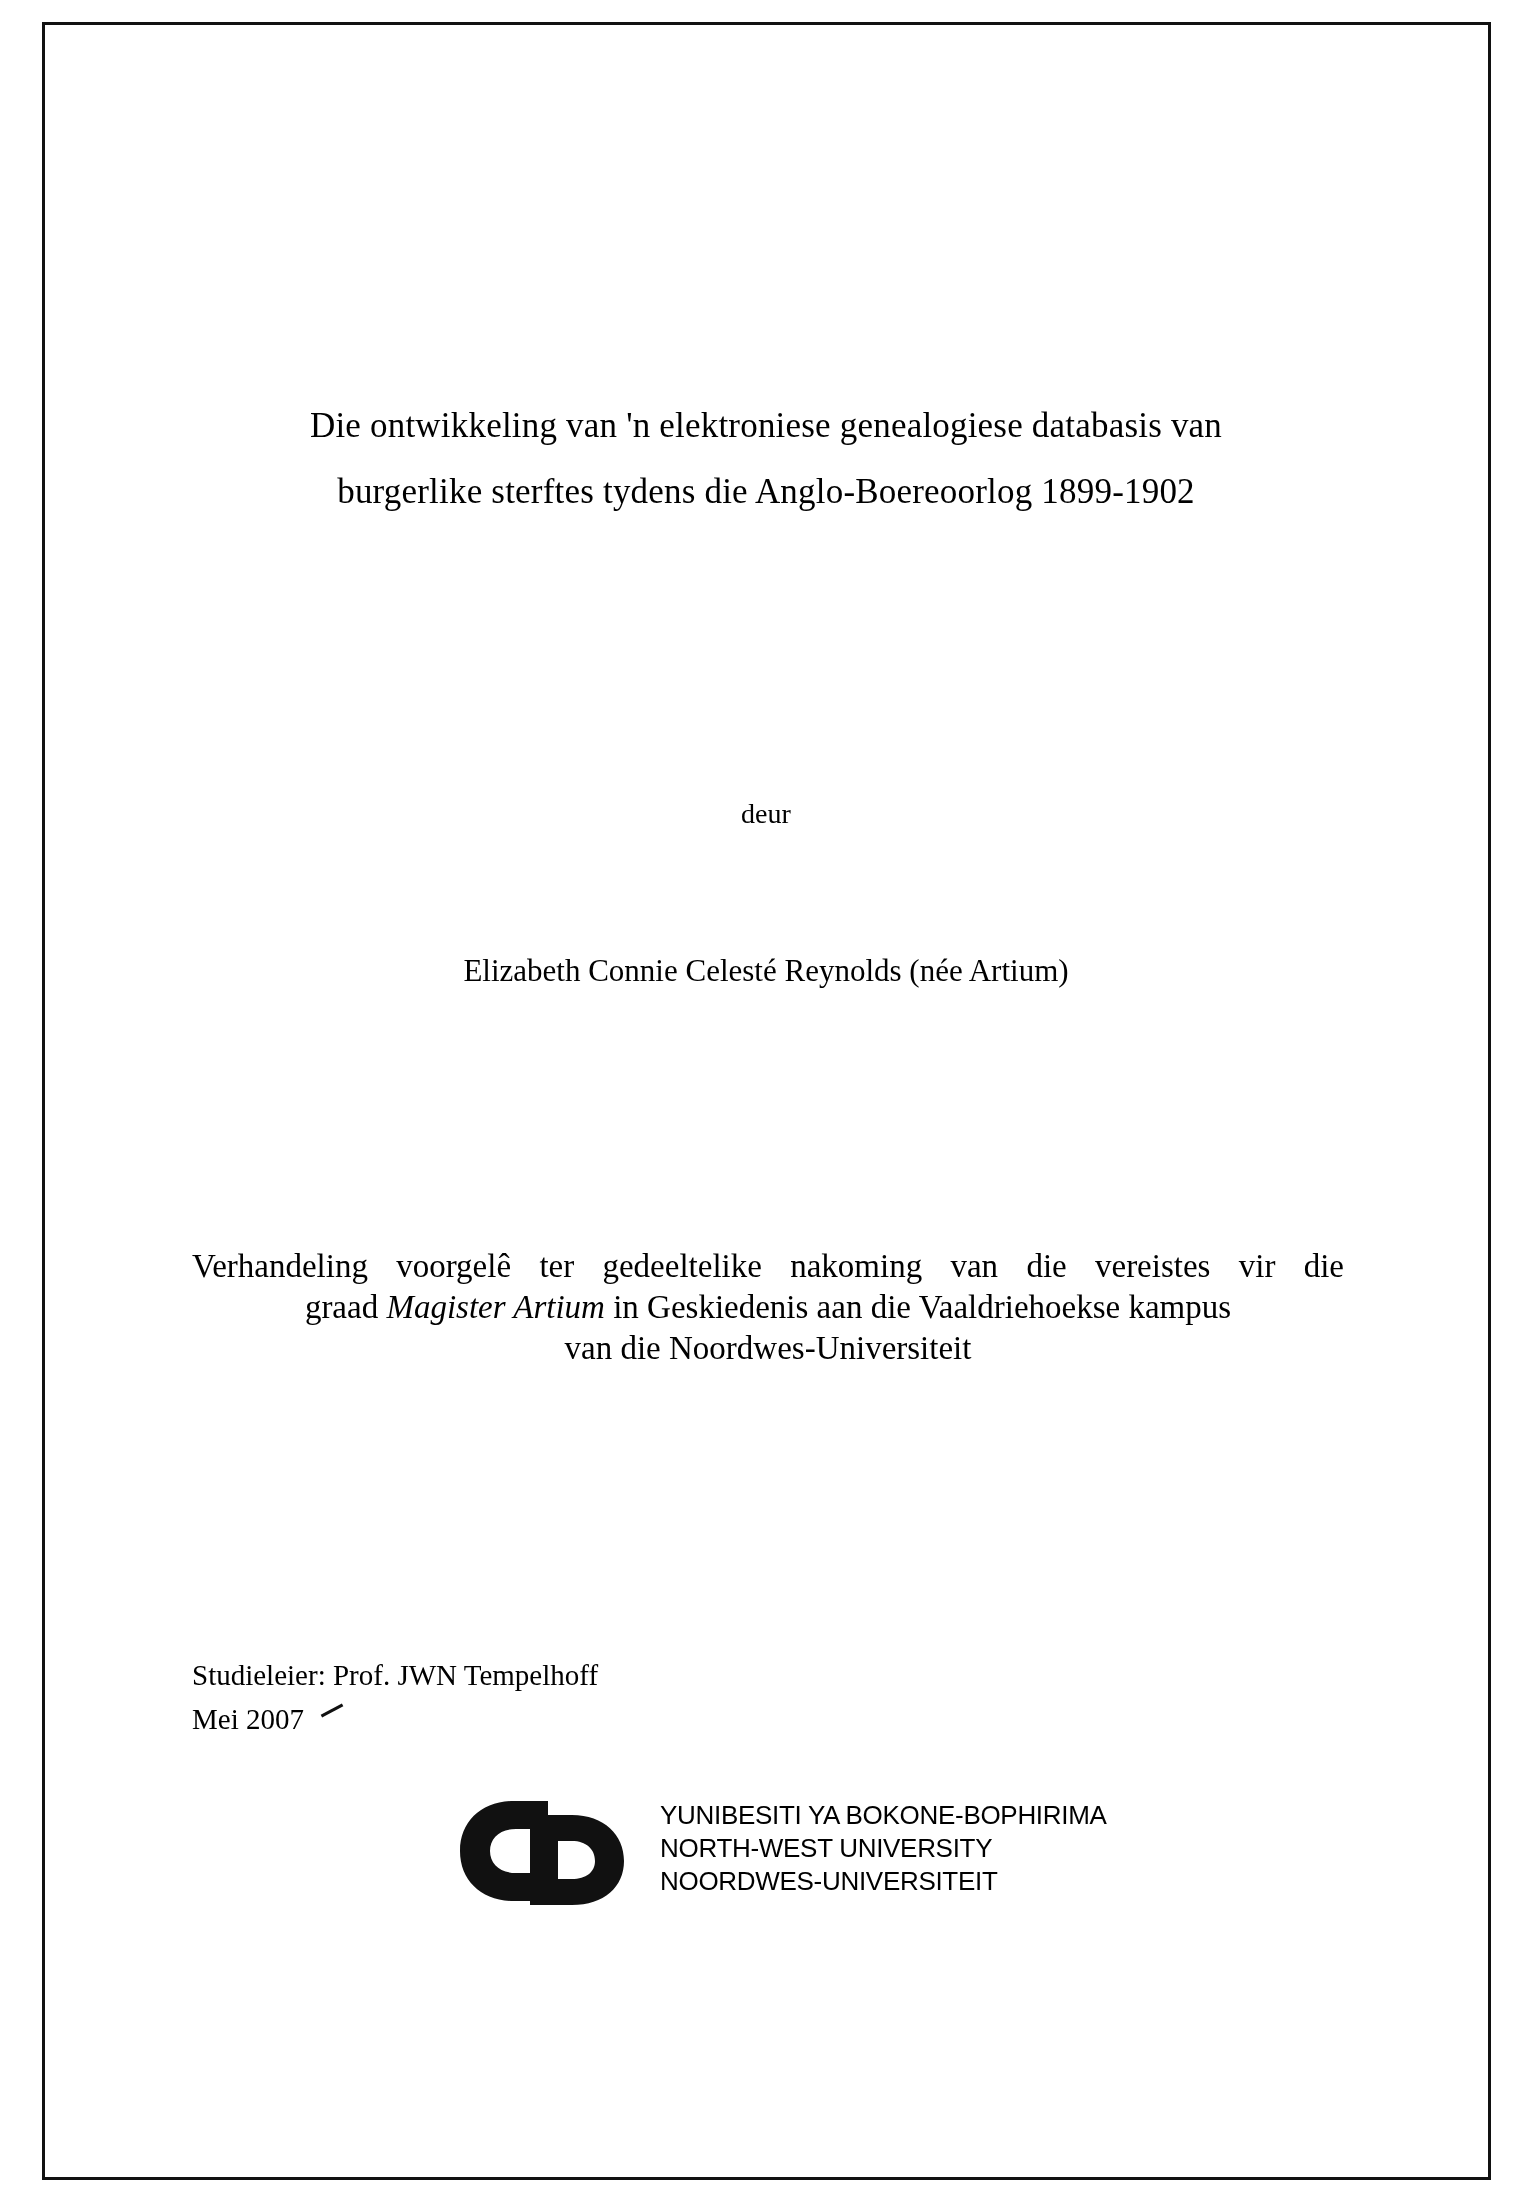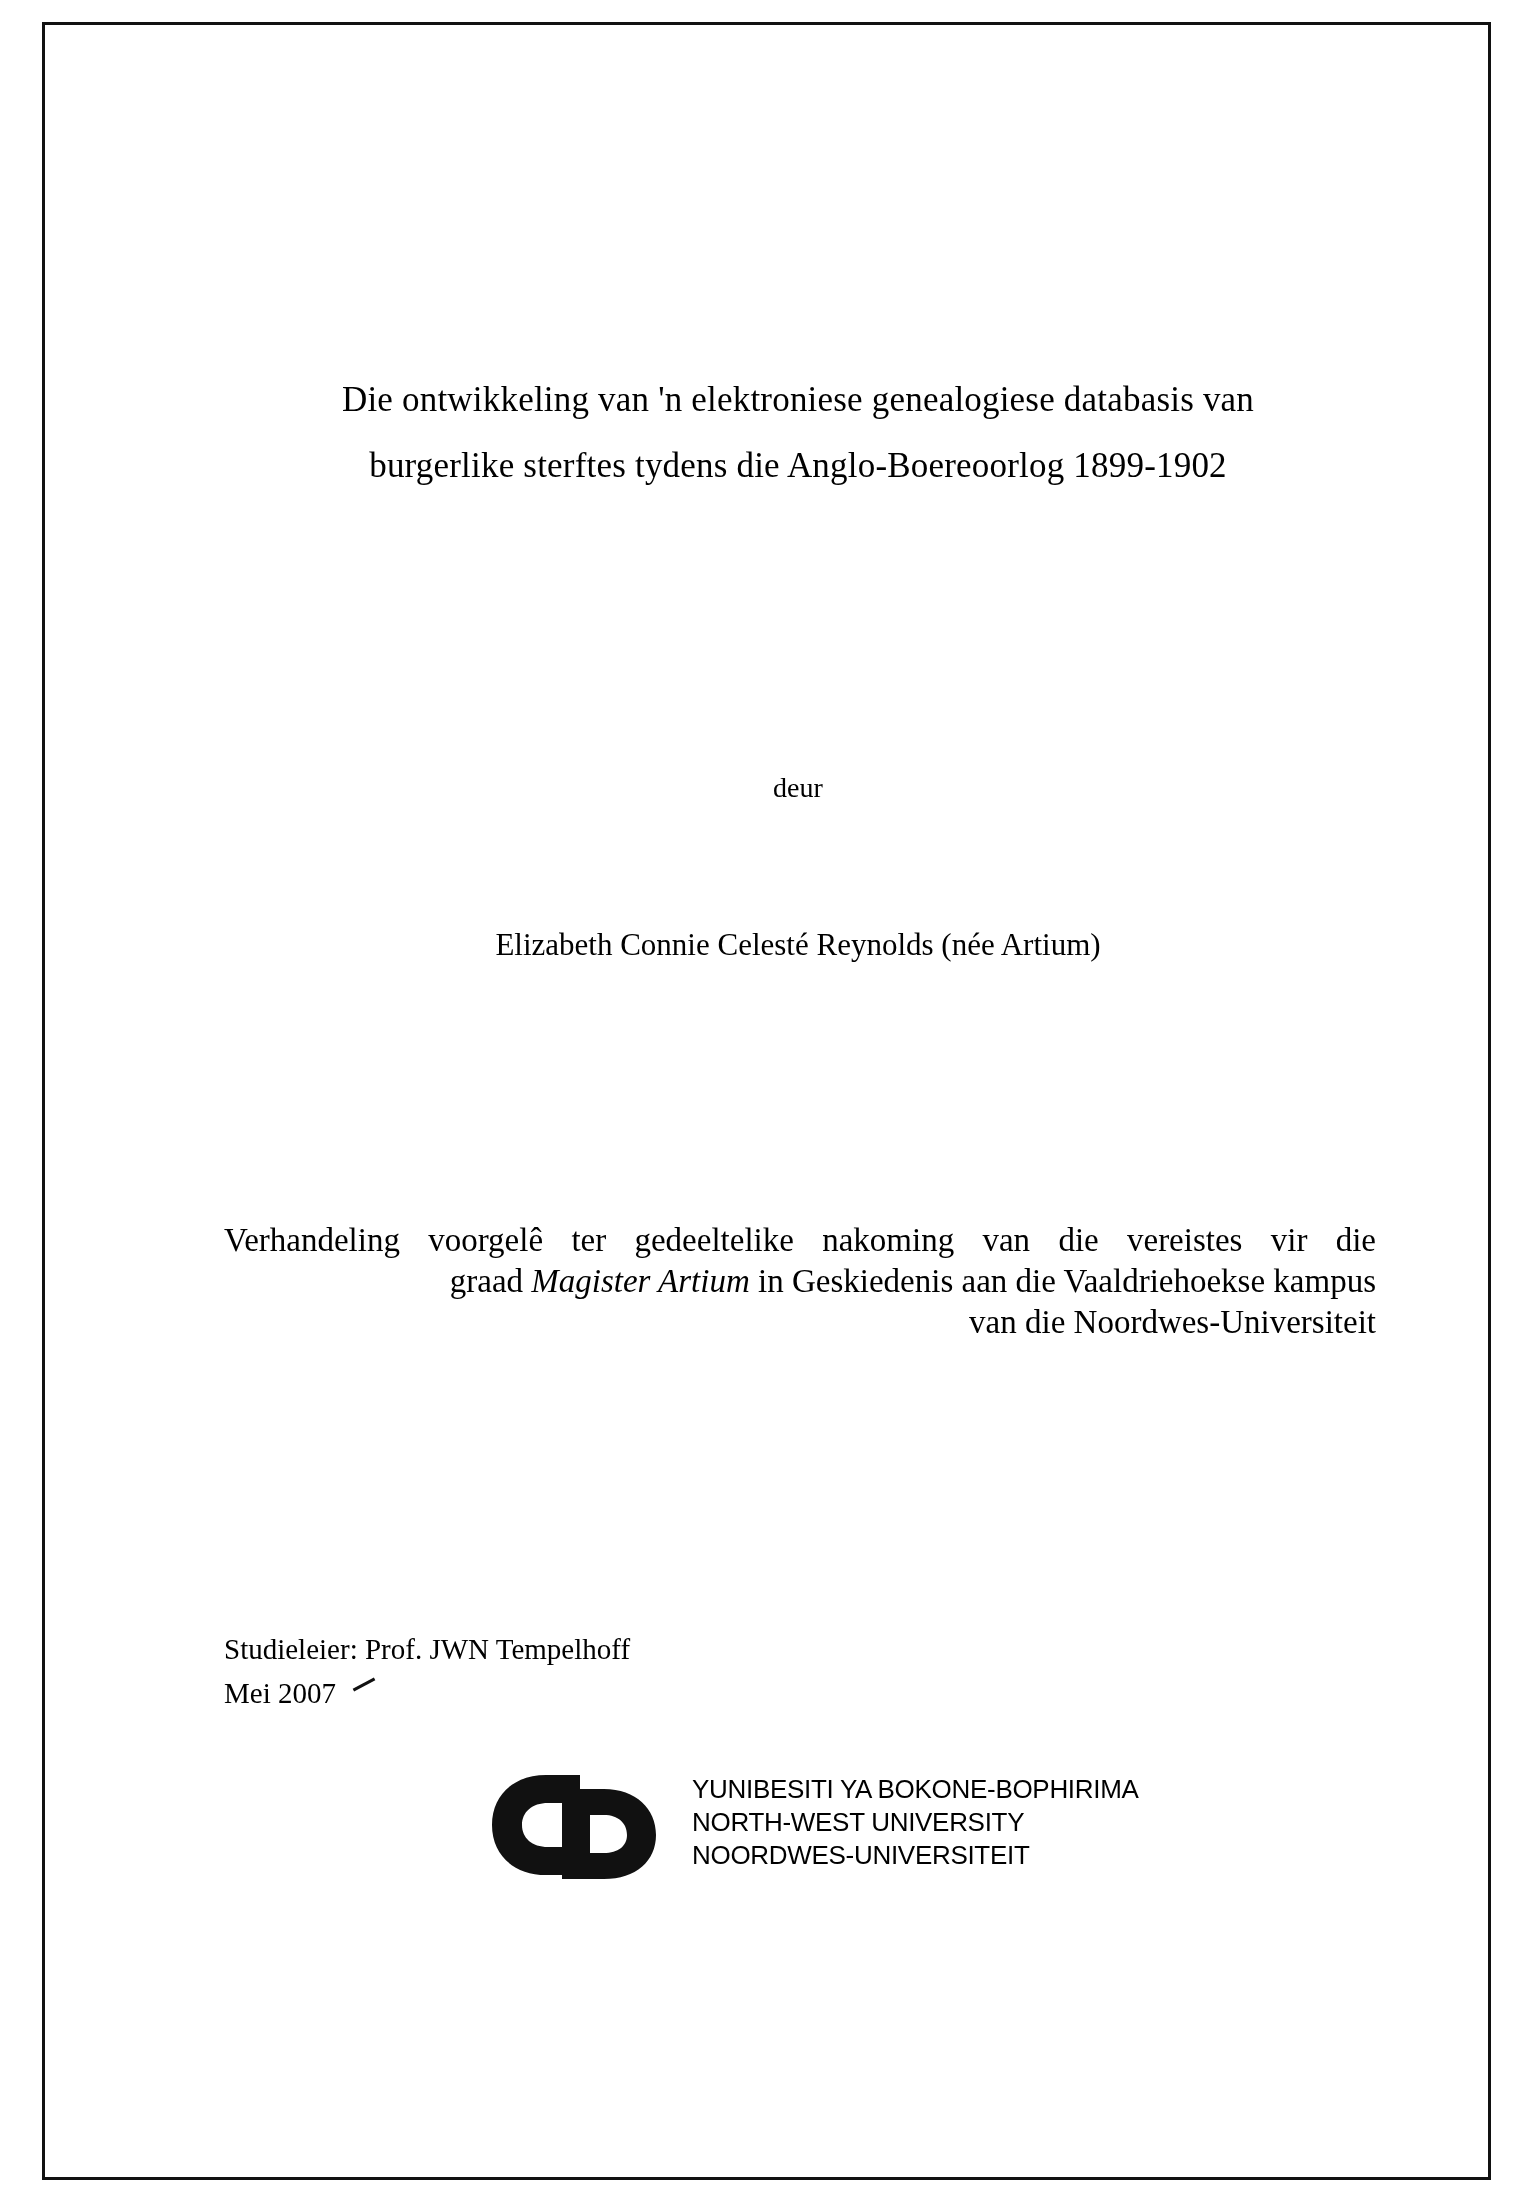--- a/index.html
+++ b/index.html
@@ -33,24 +33,23 @@
     top: 22px;
     width: 1449px;
     height: 2158px;
     border: 3px solid #111111;
     box-sizing: border-box;
   }
 
   .content {
     position: absolute;
     left: 186px;
-    top: 12px;
+    top: 38px;
     width: 1160px;
     height: 1950px;
-    margin-left: 32px;
   }
 
   .title-block {
     position: absolute;
     top: 355px;
     left: 0;
     width: 1160px;
     text-align: center;
   }
   .title-line {
@@ -83,21 +82,21 @@
     left: 6px;
     width: 1152px;
     font-size: 33px;
     line-height: 41px;
   }
   .statement .just {
     text-align: justify;
     text-align-last: justify;
   }
   .statement .plain {
-    text-align: right;
+    text-align: center;
   }
   .statement i {
     font-style: italic;
   }
 
   .supervisor {
     position: absolute;
     top: 1615px;
     left: 6px;
     width: 900px;

